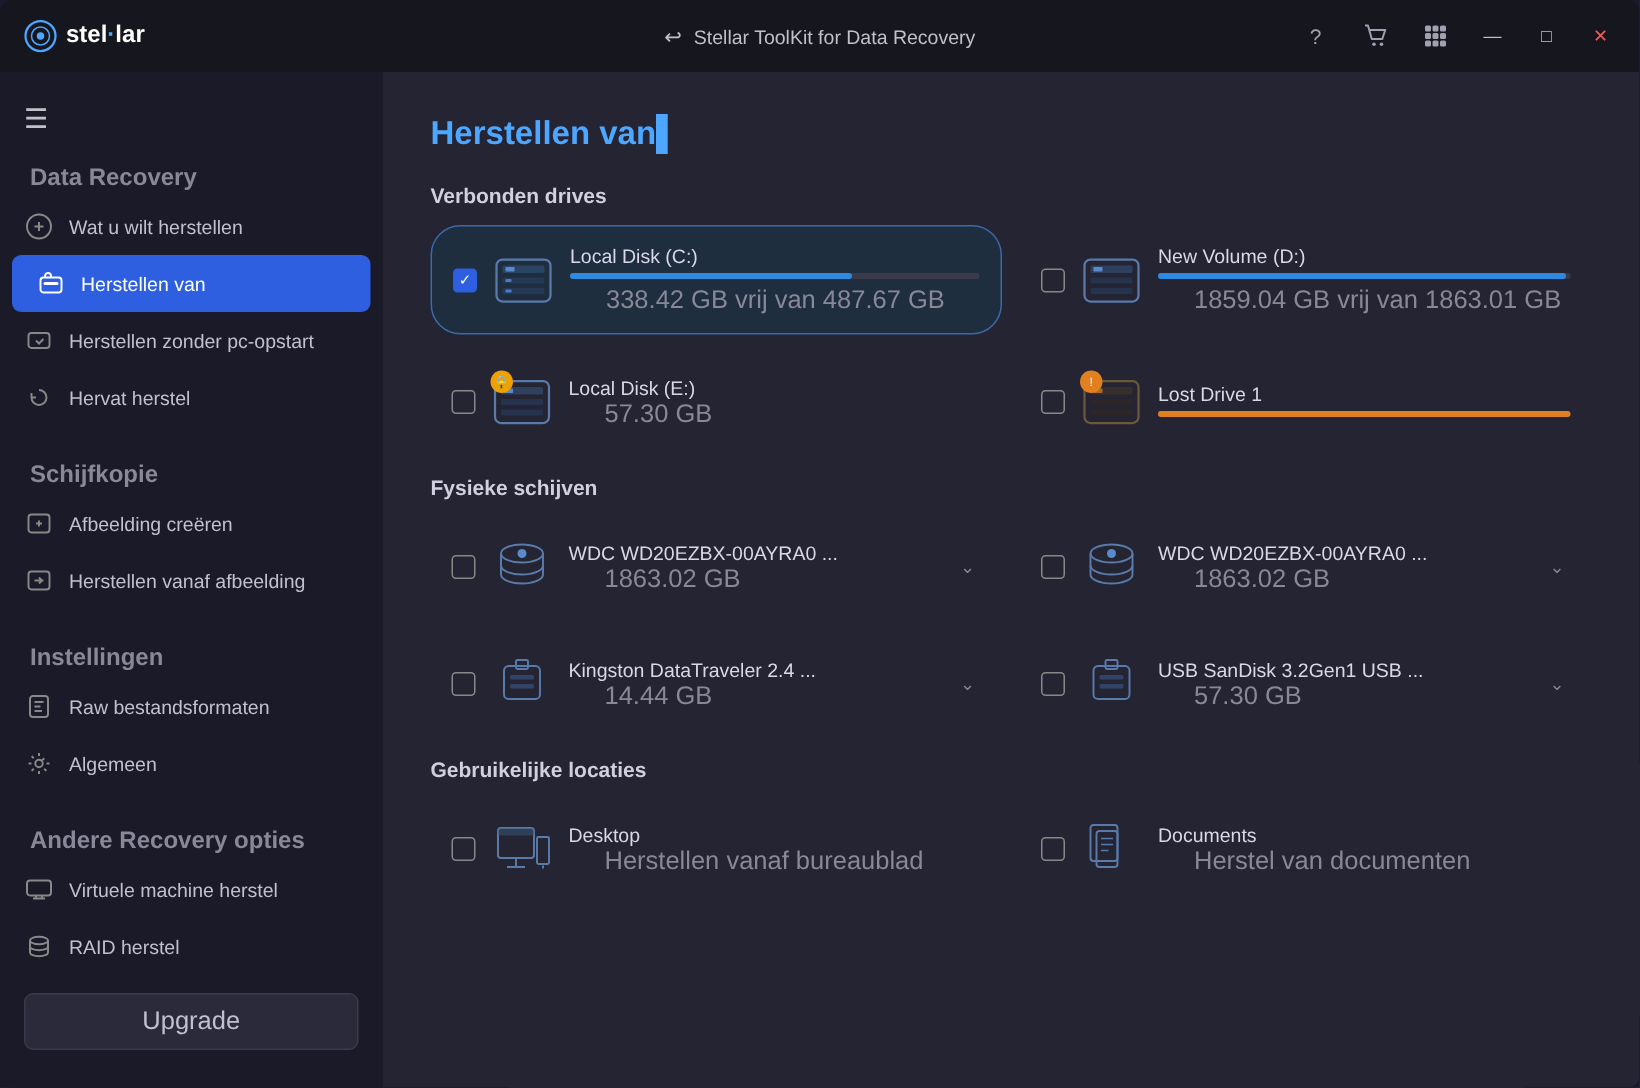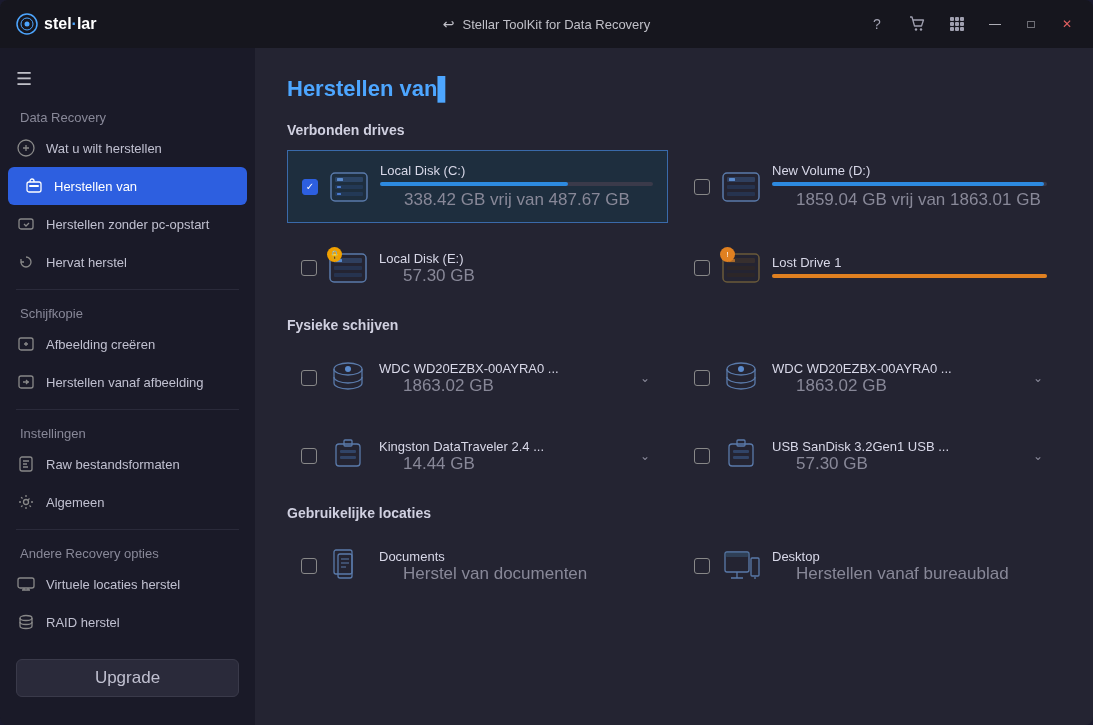--- a/index.html
+++ b/index.html
@@ -94,25 +94,25 @@
       padding: 16px 0;
       overflow-y: auto;
     }
     .sidebar-menu-btn {
       padding: 4px 16px 12px 16px;
       cursor: pointer;
       font-size: 18px;
       color: #c0c0c8;
     }
     .sidebar-section-title {
-      font-size: 13px;
+      font-size: 16px;
       color: #888898;
       padding: 8px 20px 4px 20px;
       text-transform: none;
-      font-weight: 400;
+      font-weight: 700;
     }
     .sidebar-item {
       display: flex;
       align-items: center;
       gap: 10px;
       padding: 9px 16px;
       cursor: pointer;
       font-size: 13px;
       color: #c0c0d0;
       border-radius: 0;
@@ -182,21 +182,21 @@
       grid-template-columns: 1fr 1fr;
       gap: 12px;
       margin-bottom: 4px;
     }
     .drive-item {
       display: flex;
       align-items: center;
       gap: 10px;
       padding: 12px 14px;
       background: transparent;
-      border-radius: 0;
+      border-radius: 20px;
       cursor: pointer;
       position: relative;
     }
     .drive-item.selected {
       background: #1e2e3e;
       border: 1.5px solid #3a6aaa;
     }
     .drive-checkbox {
       width: 16px;
       height: 16px;
@@ -468,21 +468,21 @@
       <div class="sidebar-divider"></div>
       <div class="sidebar-section-title">Andere Recovery opties</div>
 
       <div class="sidebar-item">
         <div class="item-icon">
           <svg width="18" height="18" viewBox="0 0 18 18" fill="none">
             <rect x="1" y="3" width="16" height="10" rx="2" stroke="#888" stroke-width="1.3"></rect>
             <path d="M7 13v2M11 13v2M5 15h8" stroke="#888" stroke-width="1.3"></path>
           </svg>
         </div>
-        <span>Virtuele locaties herstel</span>
+        <span>Virtuele machine herstel</span>
       </div>
 
       <div class="sidebar-item">
         <div class="item-icon">
           <svg width="18" height="18" viewBox="0 0 18 18" fill="none">
             <ellipse cx="9" cy="5" rx="6" ry="2.5" stroke="#888" stroke-width="1.3"></ellipse>
             <path d="M3 5v4c0 1.4 2.7 2.5 6 2.5s6-1.1 6-2.5V5" stroke="#888" stroke-width="1.3"></path>
             <path d="M3 9v4c0 1.4 2.7 2.5 6 2.5s6-1.1 6-2.5V9" stroke="#888" stroke-width="1.3"></path>
           </svg>
         </div>
@@ -655,44 +655,44 @@
         </div>
       </div>
 
       <div class="section-title">Gebruikelijke locaties</div>
       <div class="drive-grid">
 
         <div class="drive-item">
           <div class="drive-checkbox"></div>
           <div class="drive-icon">
             <svg width="40" height="36" viewBox="0 0 40 36">
-              <rect x="6" y="2" width="18" height="24" rx="2" fill="none" stroke="#5a7aaa" stroke-width="1.3"></rect>
-              <rect x="10" y="6" width="14" height="24" rx="2" fill="none" stroke="#5a7aaa" stroke-width="1.3"></rect>
-              <path d="M13 11h8M13 15h8M13 19h5" stroke="#5a7aaa" stroke-width="1"></path>
-            </svg>
-          </div>
-          <div class="drive-info">
-            <div class="drive-name">Documents</div>
-            <div class="drive-size">Herstel van documenten</div>
-          </div>
-        </div>
-
-        <div class="drive-item">
-          <div class="drive-checkbox"></div>
-          <div class="drive-icon">
-            <svg width="40" height="36" viewBox="0 0 40 36">
               <rect x="4" y="4" width="24" height="20" rx="2" fill="none" stroke="#5a7aaa" stroke-width="1.3"></rect>
               <rect x="4" y="4" width="24" height="5" rx="2" fill="#3a5a7a" opacity="0.5"></rect>
               <path d="M16 24v6M10 30h12" stroke="#5a7aaa" stroke-width="1.3"></path>
               <rect x="30" y="10" width="8" height="18" rx="1" fill="none" stroke="#5a7aaa" stroke-width="1.3"></rect>
               <path d="M34 29v2" stroke="#5a7aaa" stroke-width="1.3"></path>
             </svg>
           </div>
           <div class="drive-info">
             <div class="drive-name">Desktop</div>
             <div class="drive-size">Herstellen vanaf bureaublad</div>
           </div>
         </div>
+
+        <div class="drive-item">
+          <div class="drive-checkbox"></div>
+          <div class="drive-icon">
+            <svg width="40" height="36" viewBox="0 0 40 36">
+              <rect x="6" y="2" width="18" height="24" rx="2" fill="none" stroke="#5a7aaa" stroke-width="1.3"></rect>
+              <rect x="10" y="6" width="14" height="24" rx="2" fill="none" stroke="#5a7aaa" stroke-width="1.3"></rect>
+              <path d="M13 11h8M13 15h8M13 19h5" stroke="#5a7aaa" stroke-width="1"></path>
+            </svg>
+          </div>
+          <div class="drive-info">
+            <div class="drive-name">Documents</div>
+            <div class="drive-size">Herstel van documenten</div>
+          </div>
+        </div>
       </div>
 
     </div>
   </div>
 </div>
 
 </body></html>

